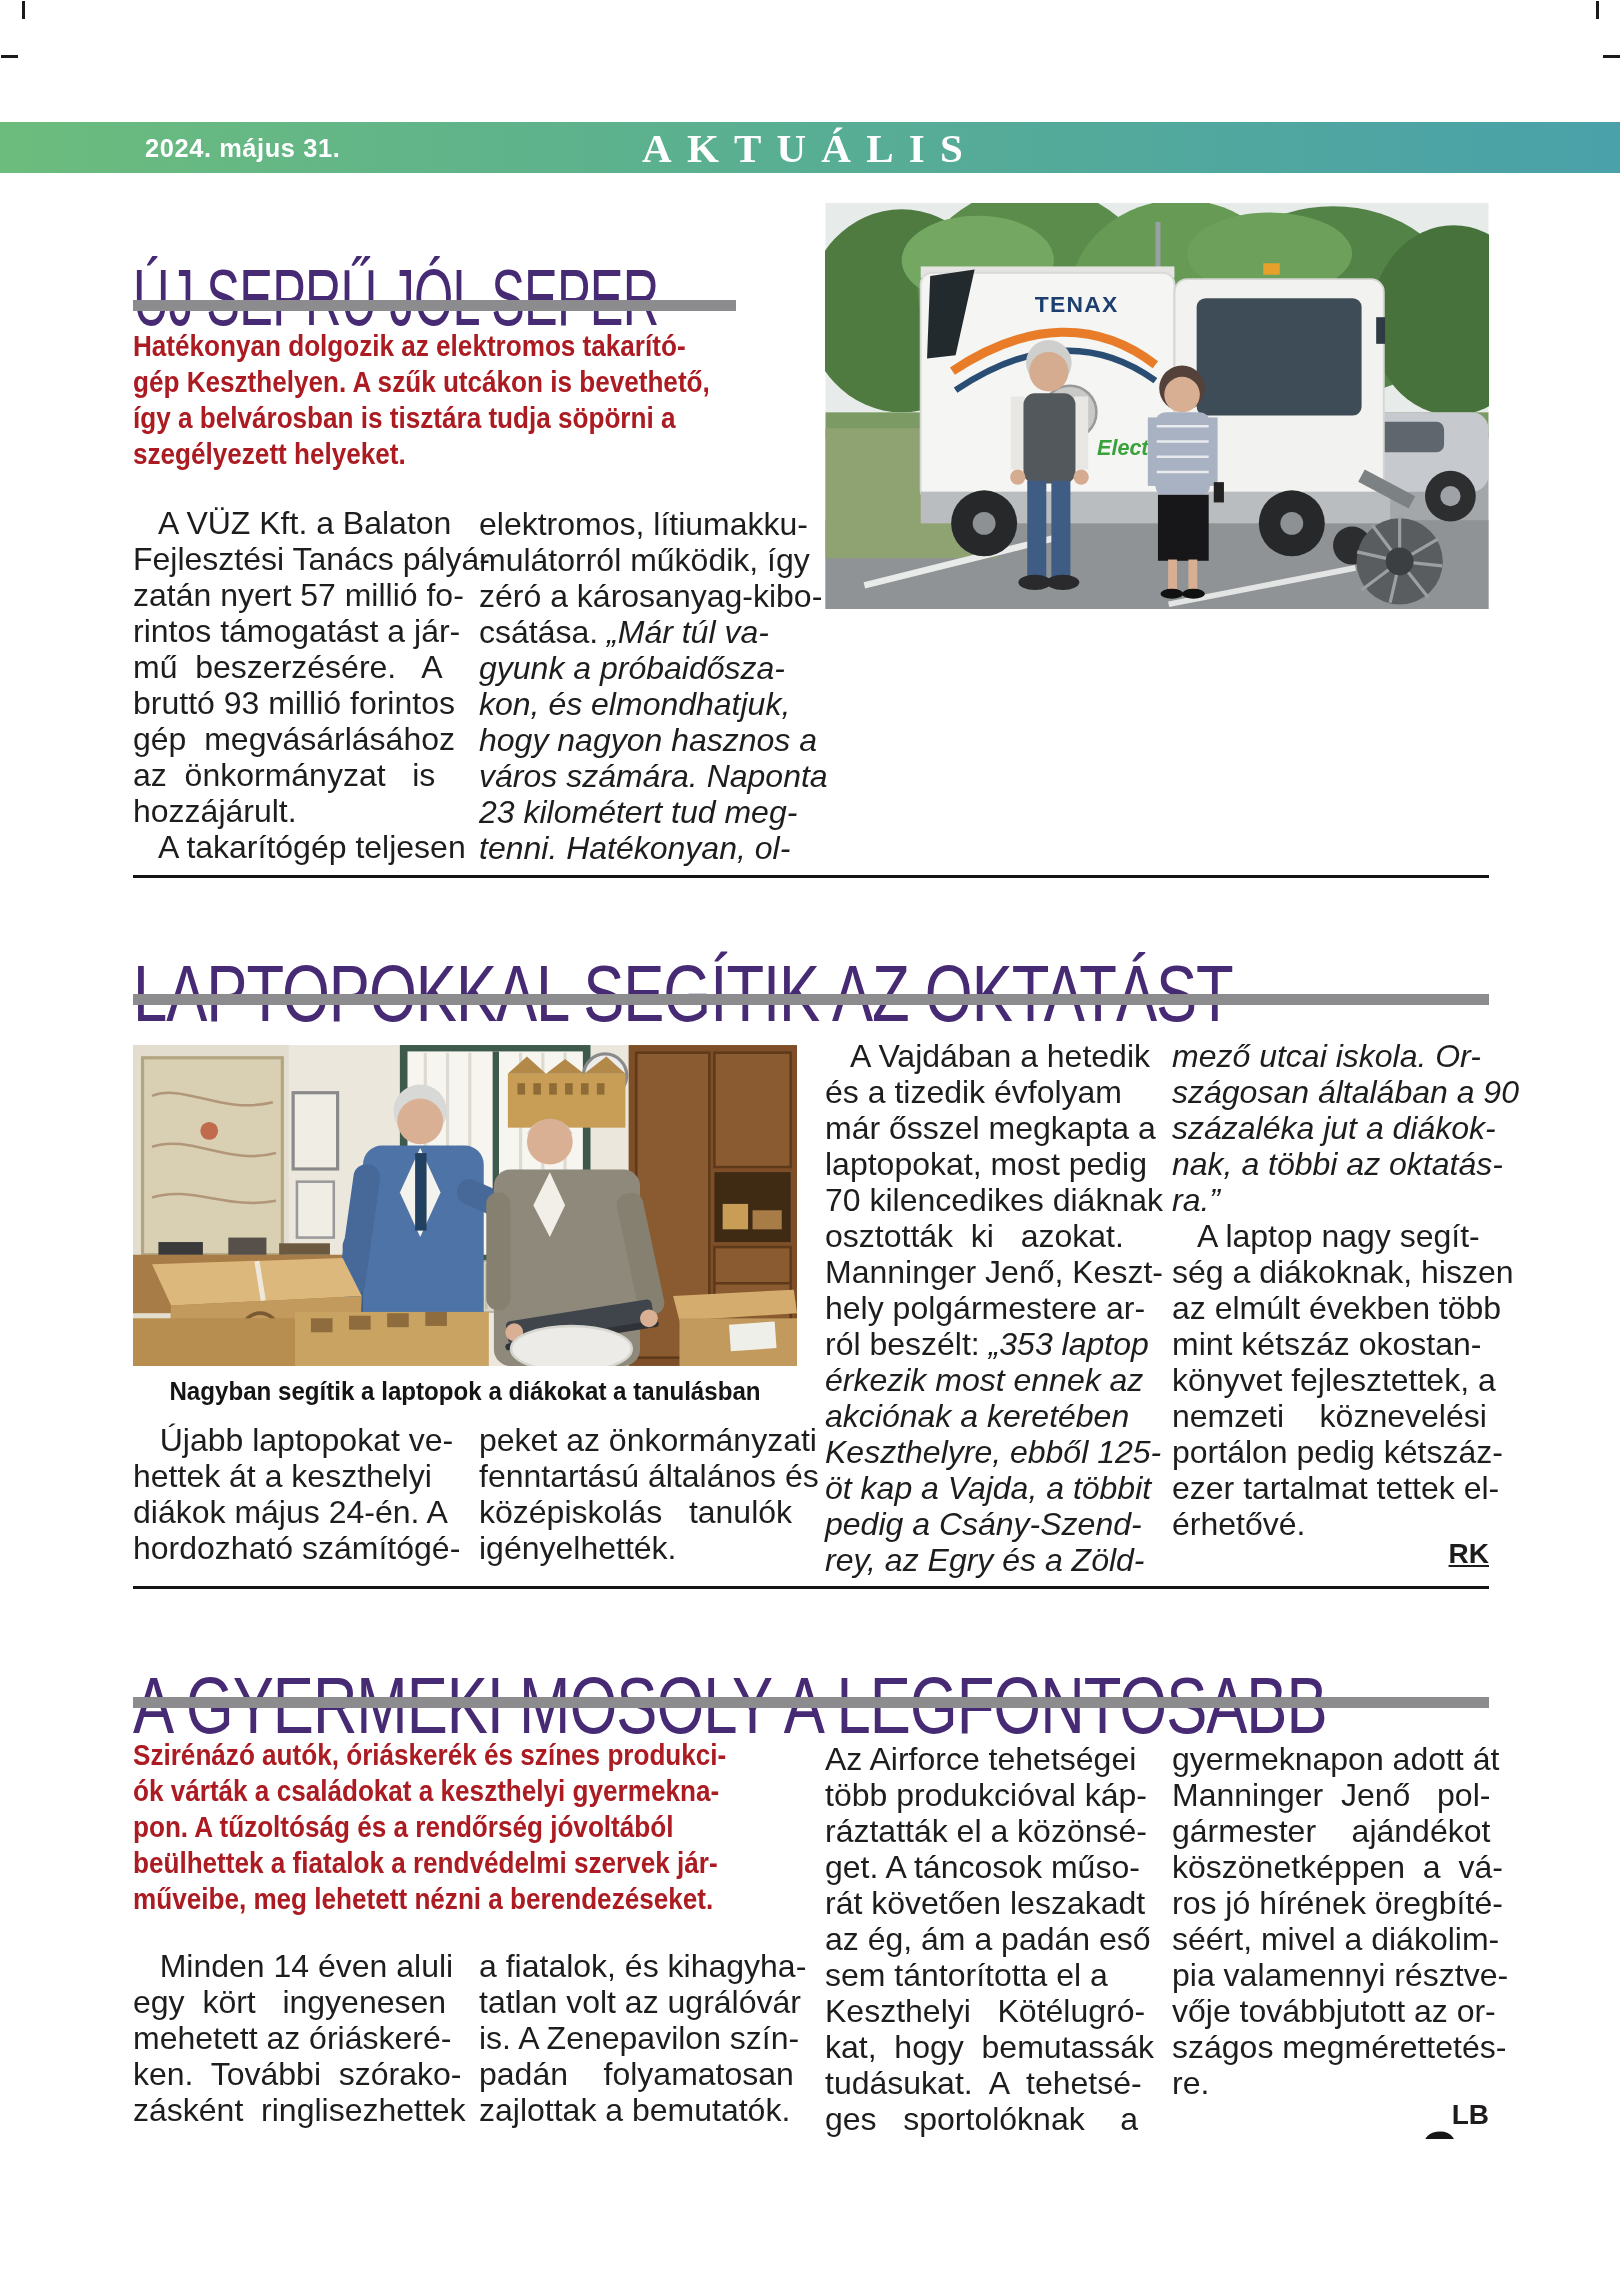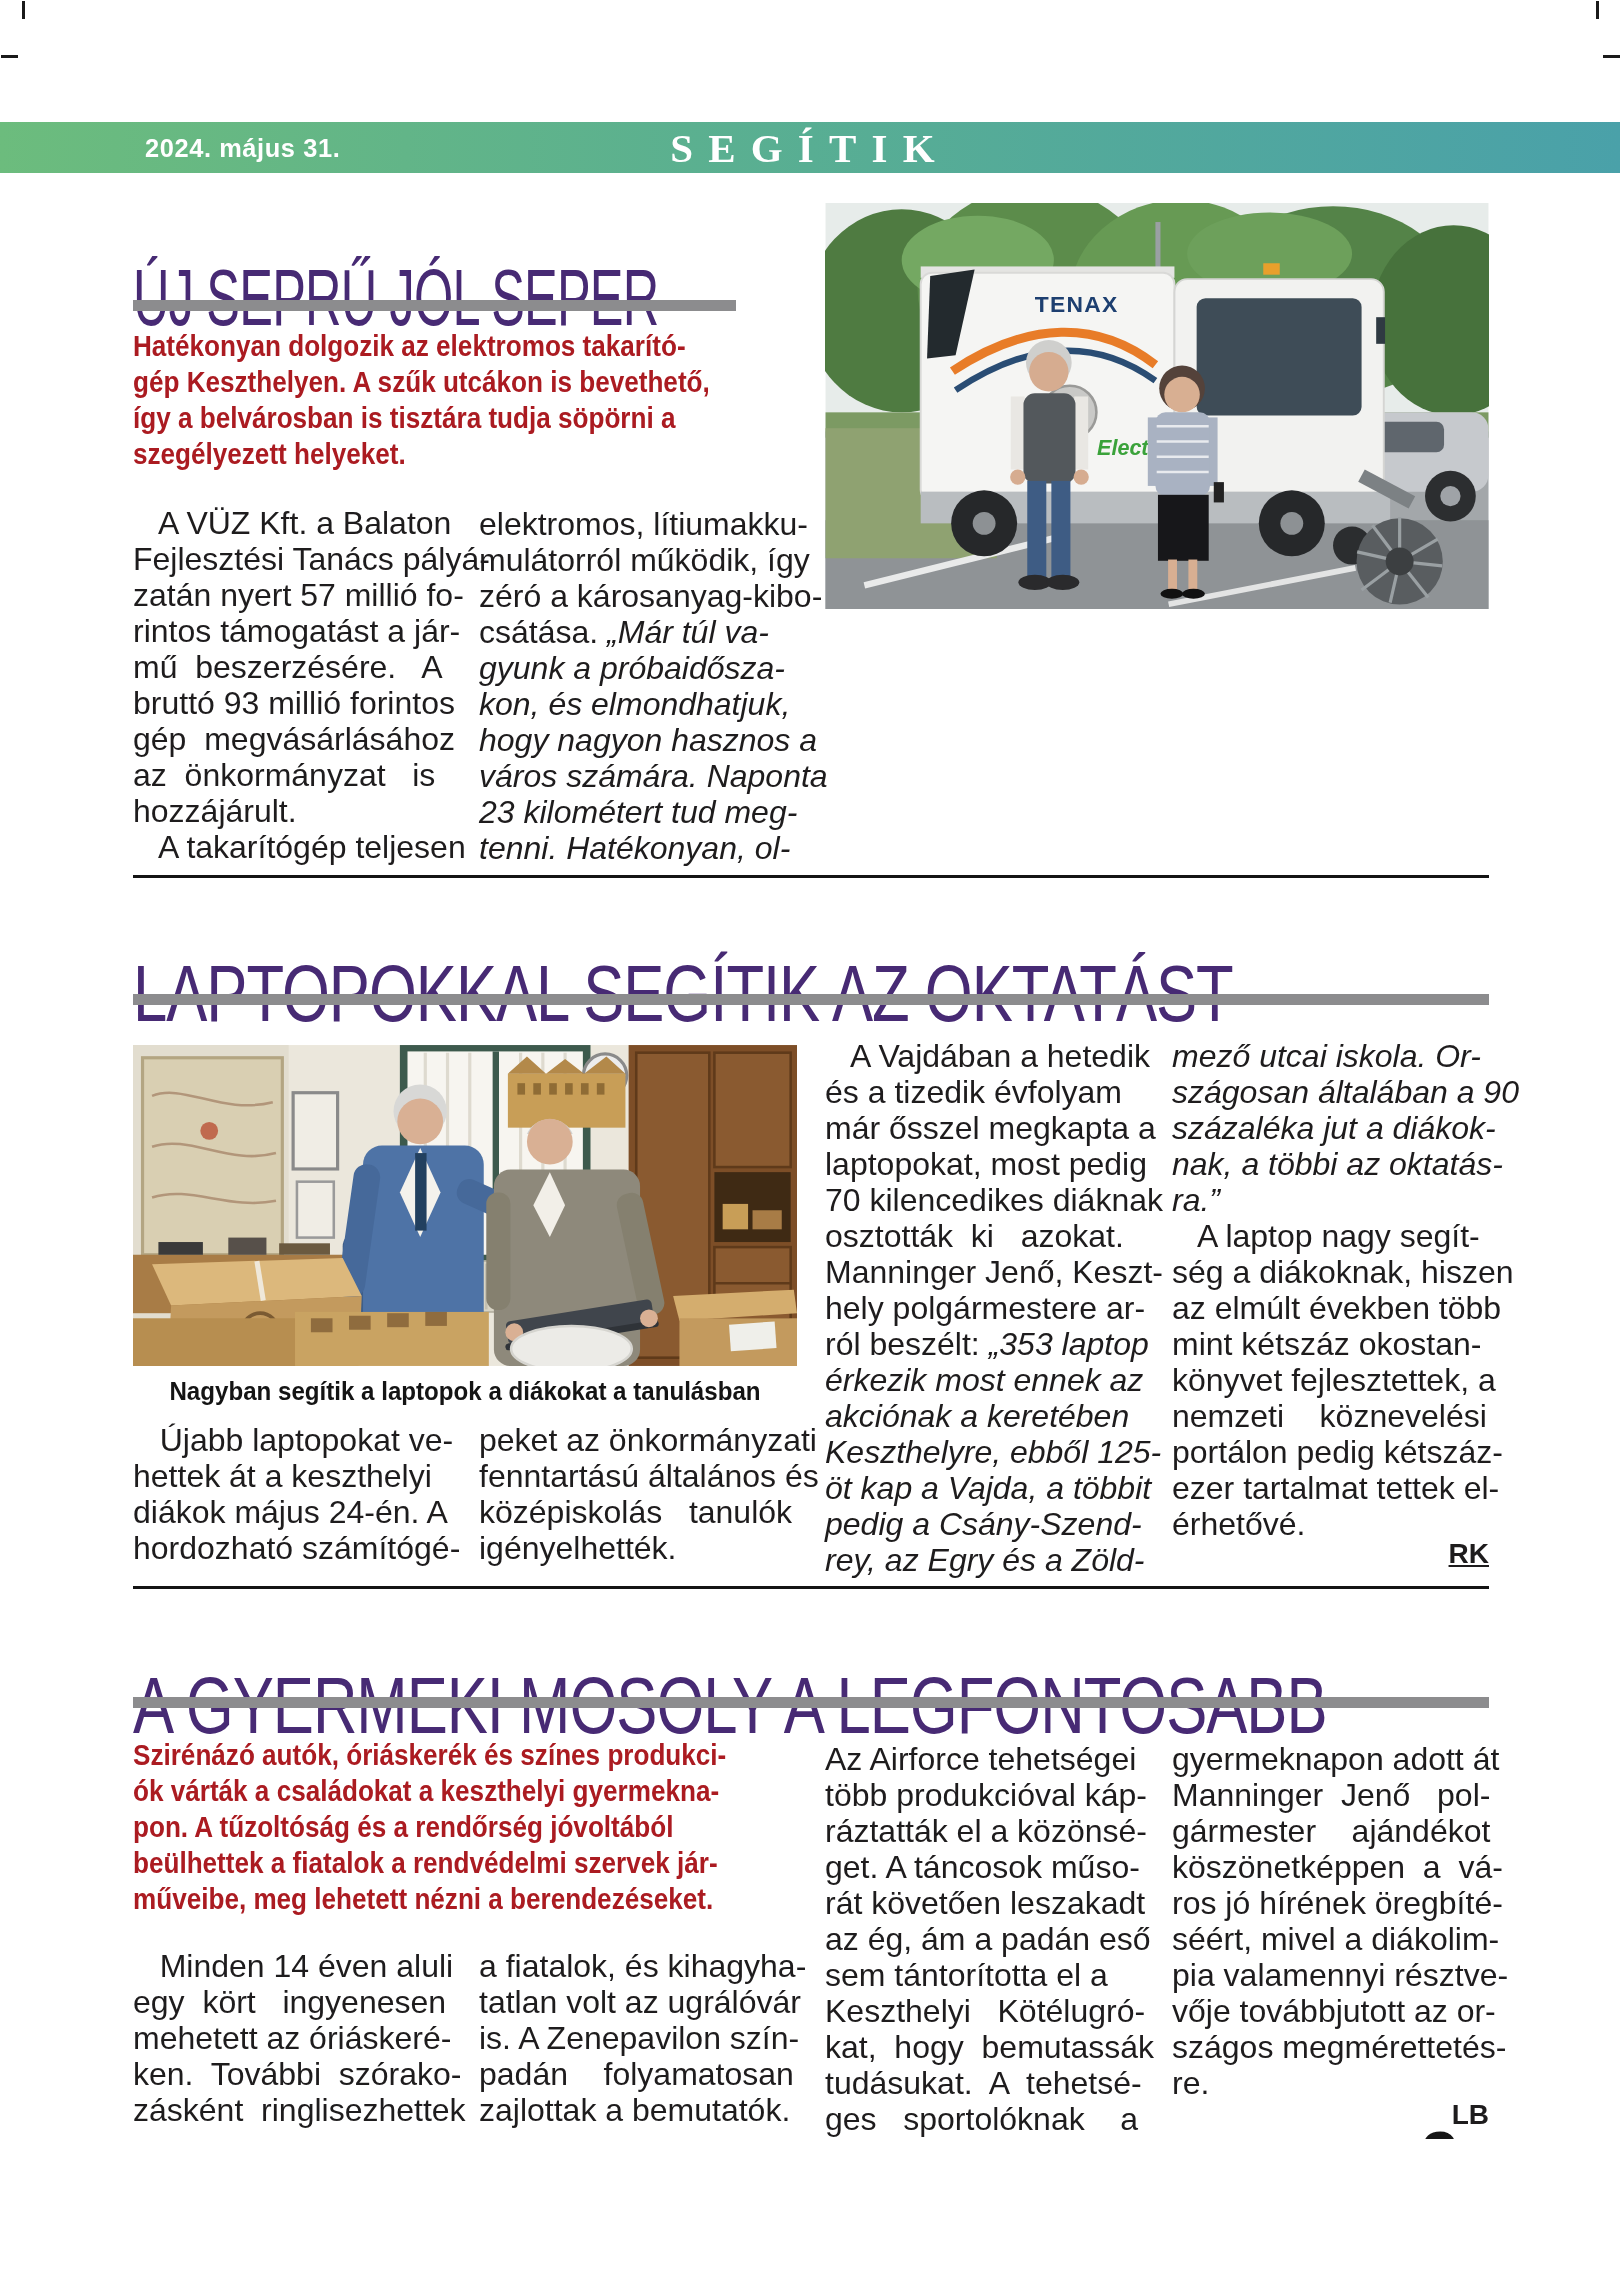--- a/index.html
+++ b/index.html
@@ -50,21 +50,21 @@
 
   <div class="mark" style="left:21.6px;top:1.3px;width:3.2px;height:18px;"></div>
   <div class="mark" style="left:1596px;top:1.3px;width:3.2px;height:18px;"></div>
   <div class="mark" style="left:21.6px;top:2254px;width:3.2px;height:18px;"></div>
   <div class="mark" style="left:1596px;top:2254px;width:3.2px;height:18px;"></div>
   <div class="mark" style="left:1.3px;top:55px;width:16.5px;height:3.2px;"></div>
   <div class="mark" style="left:1603px;top:55px;width:16.5px;height:3.2px;"></div>
 
   <div class="header-bar">
     <div class="date">2024. május 31.</div>
-    <div class="section">SEGÍTIK</div>
+    <div class="section">AKTUÁLIS</div>
   </div>
 
   <h1 class="headline narrow" style="left:133px;top:204px;">ÚJ SEPRŰ JÓL SEPER</h1>
   <div class="graybar" style="left:133px;top:300px;width:603px;"></div>
   <div class="lead" style="left:133px;top:328px;">Hatékonyan dolgozik az elektromos takarító-
 gép Keszthelyen. A szűk utcákon is bevethető,
 így a belvárosban is tisztára tudja söpörni a
 szegélyezett helyeket.</div>
 
   <div class="col" style="left:133px;top:505px;"><span>   A VÜZ Kft. a Balaton

